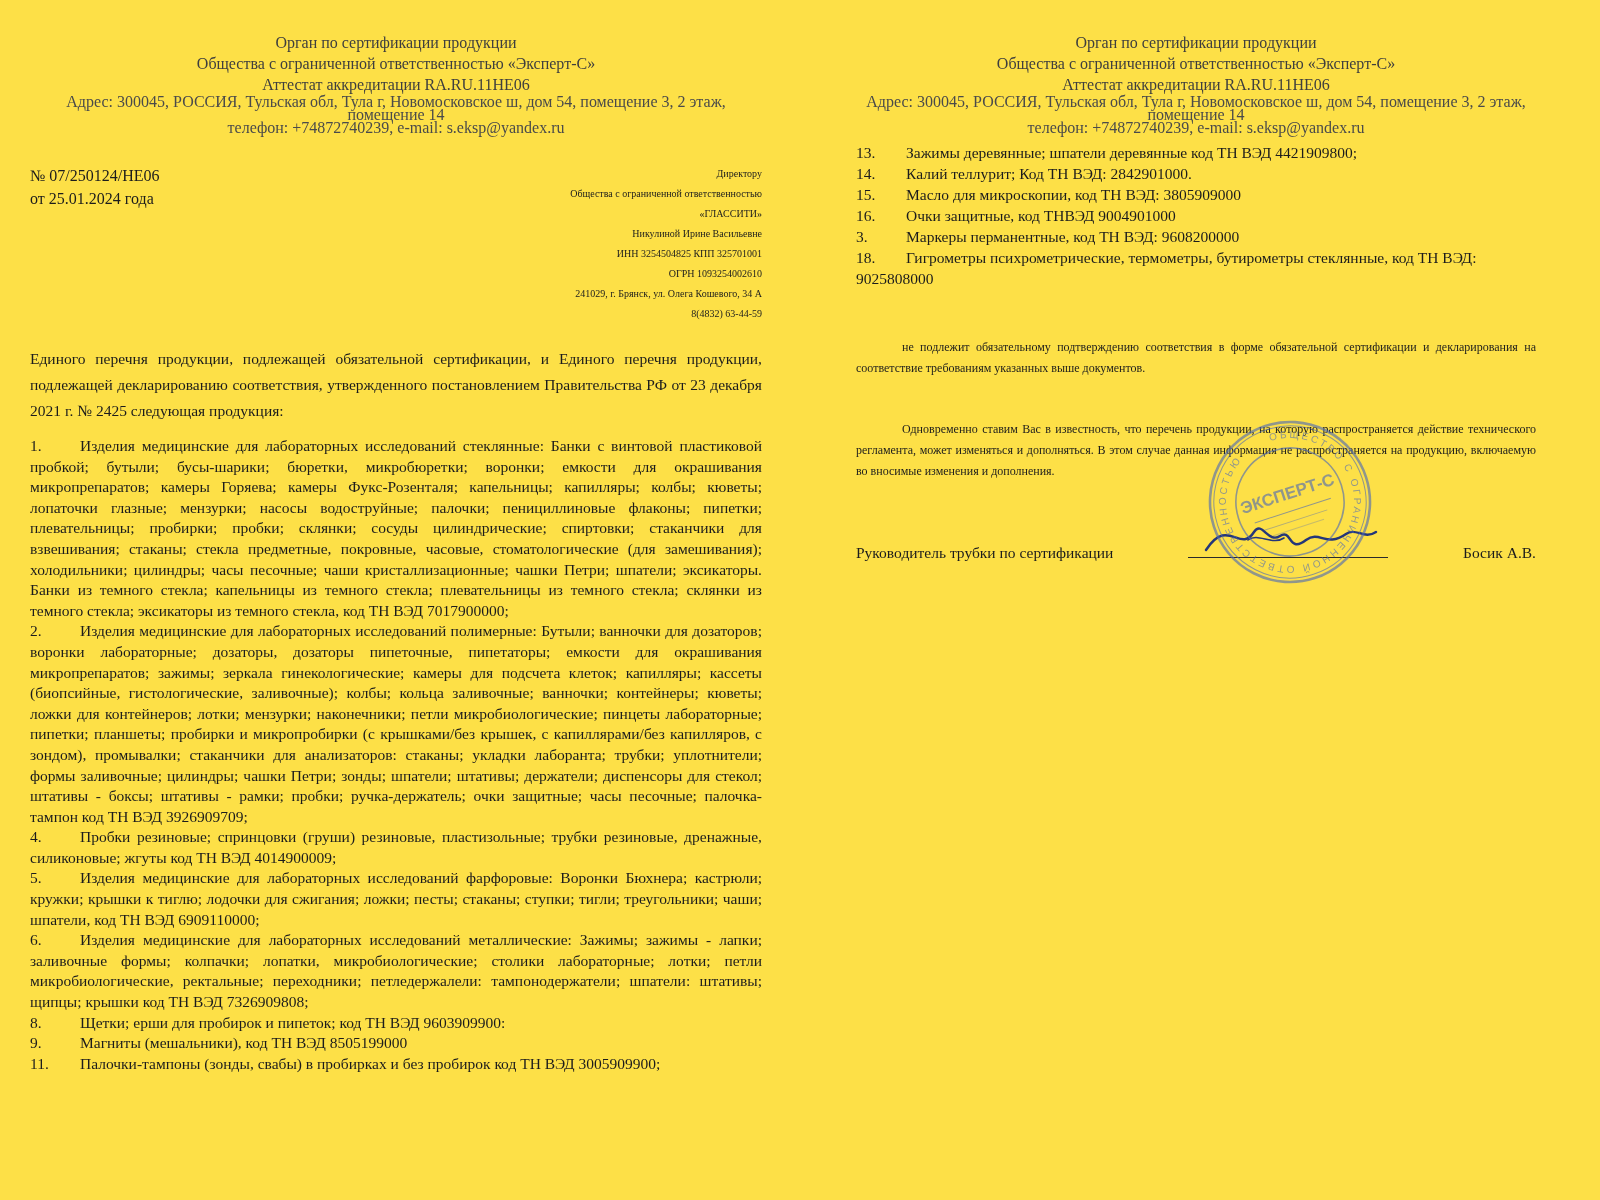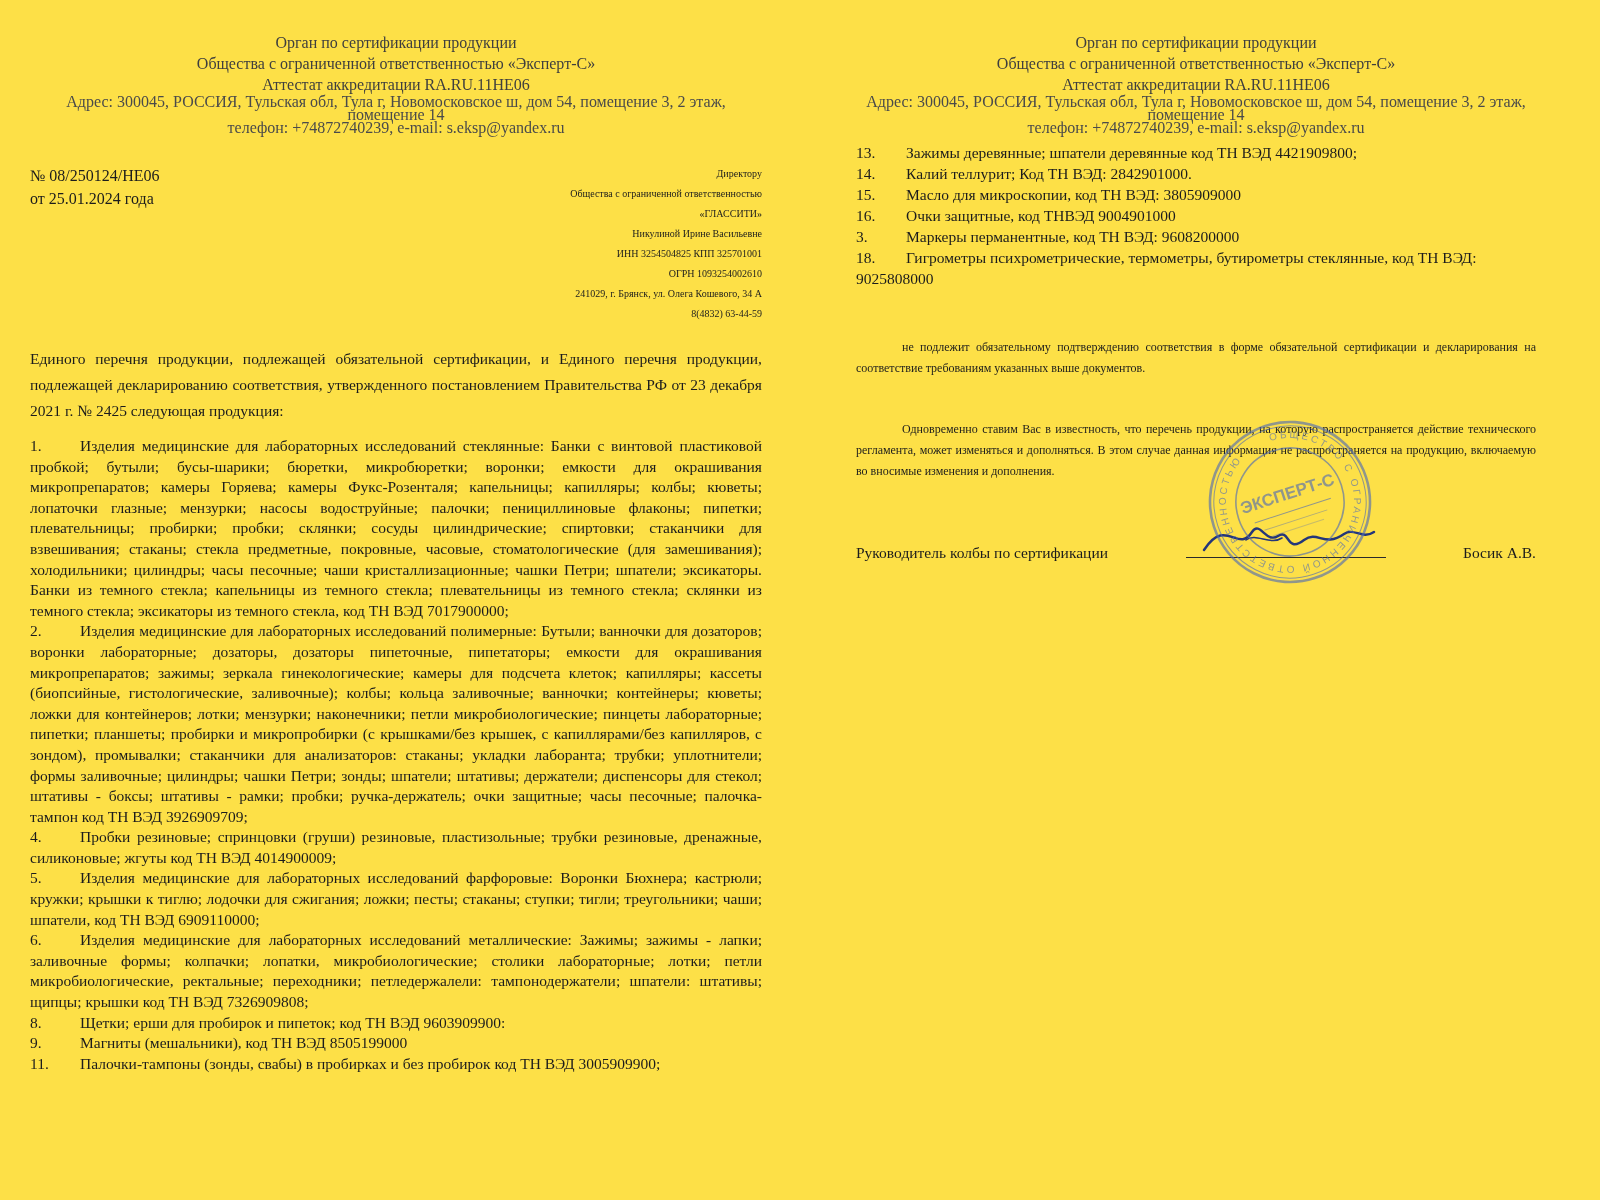--- a/index.html
+++ b/index.html
@@ -112,21 +112,21 @@
     <div class="org-header">
       <div class="h-line-lg">Орган по сертификации продукции</div>
       <div class="h-line-lg">Общества с ограниченной ответственностью «Эксперт-С»</div>
       <div class="h-line-lg">Аттестат аккредитации RA.RU.11НЕ06</div>
       <div class="h-line-sm">Адрес: 300045, РОССИЯ, Тульская обл, Тула г, Новомосковское ш, дом 54, помещение 3, 2 этаж, помещение 14</div>
       <div class="h-line-sm">телефон: +74872740239, e-mail: s.eksp@yandex.ru</div>
     </div>
 
     <div class="ref-addr-row">
       <div class="ref-block">
-        <div>№ 08/250124/НЕ06</div>
+        <div>№ 07/250124/НЕ06</div>
         <div>от 25.01.2024 года</div>
       </div>
       <div class="addr-block">
         <div>Директору</div>
         <div>Общества с ограниченной ответственностью</div>
         <div>«ГЛАССИТИ»</div>
         <div>Никулиной Ирине Васильевне</div>
         <div>ИНН 3254504825 КПП 325701001</div>
         <div>ОГРН 1093254002610</div>
         <div>241029, г. Брянск, ул. Олега Кошевого, 34 А</div>
@@ -168,21 +168,21 @@
       <p class="rp-item"><span class="num">3.</span><span>Маркеры перманентные, код ТН ВЭД: 9608200000</span></p>
       <p class="rp-item"><span class="num">18.</span><span>Гигрометры психрометрические, термометры, бутирометры стеклянные, код ТН ВЭД: 9025808000</span></p>
     </div>
 
     <div class="body-par-group">
       <p class="body-par">не подлежит обязательному подтверждению соответствия в форме обязательной сертификации и декларирования на соответствие требованиям указанных выше документов.</p>
       <p class="body-par">Одновременно ставим Вас в известность, что перечень продукции, на которую распространяется действие технического регламента, может изменяться и дополняться. В этом случае данная информация не распространяется на продукцию, включаемую во вносимые изменения и дополнения.</p>
     </div>
 
     <div class="sig-row">
-      <div>Руководитель колбы по сертификации</div>
+      <div>Руководитель трубки по сертификации</div>
       <div class="sig-line-wrap">
         <div class="sig-underline"></div>
         <svg class="sig-squiggle" viewBox="0 0 200 52">
           <path d="M18 40 C 40 6, 52 44, 66 22 C 74 10, 80 34, 92 26 C 104 18, 100 44, 118 30 C 132 20, 138 38, 158 24 C 168 17, 176 30, 188 22" fill="none" stroke="#24367a" stroke-width="2.4" stroke-linecap="round"></path>
           <path d="M60 30 C 70 22, 84 36, 96 28" fill="none" stroke="#24367a" stroke-width="1.6" stroke-linecap="round"></path>
         </svg>
       </div>
       <div>Босик А.В.</div>
     </div>
 

